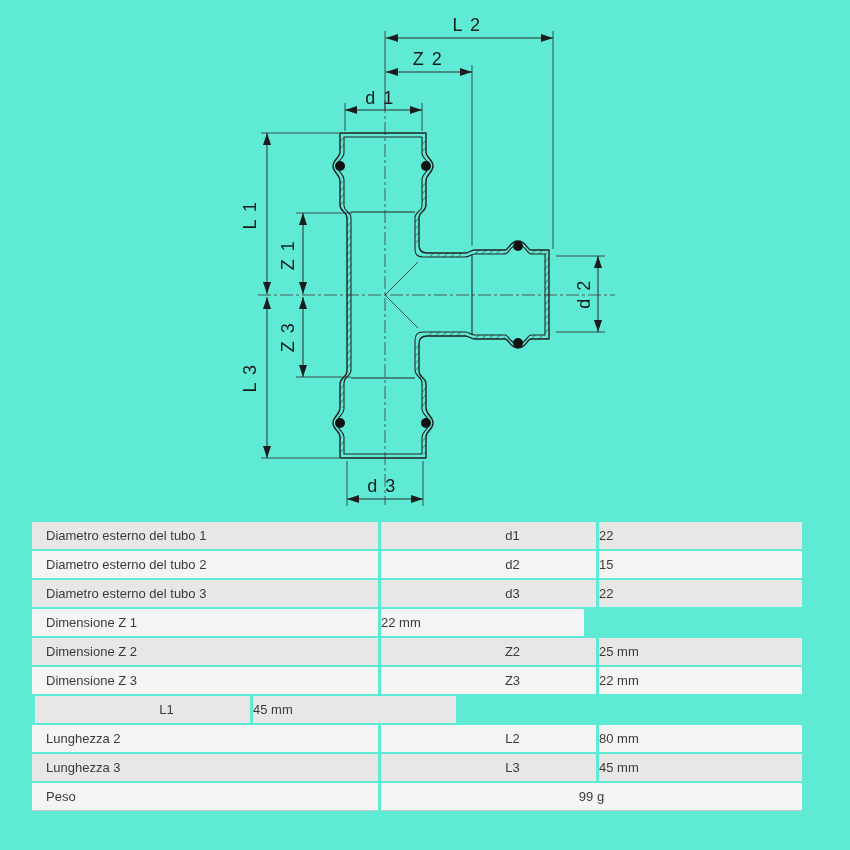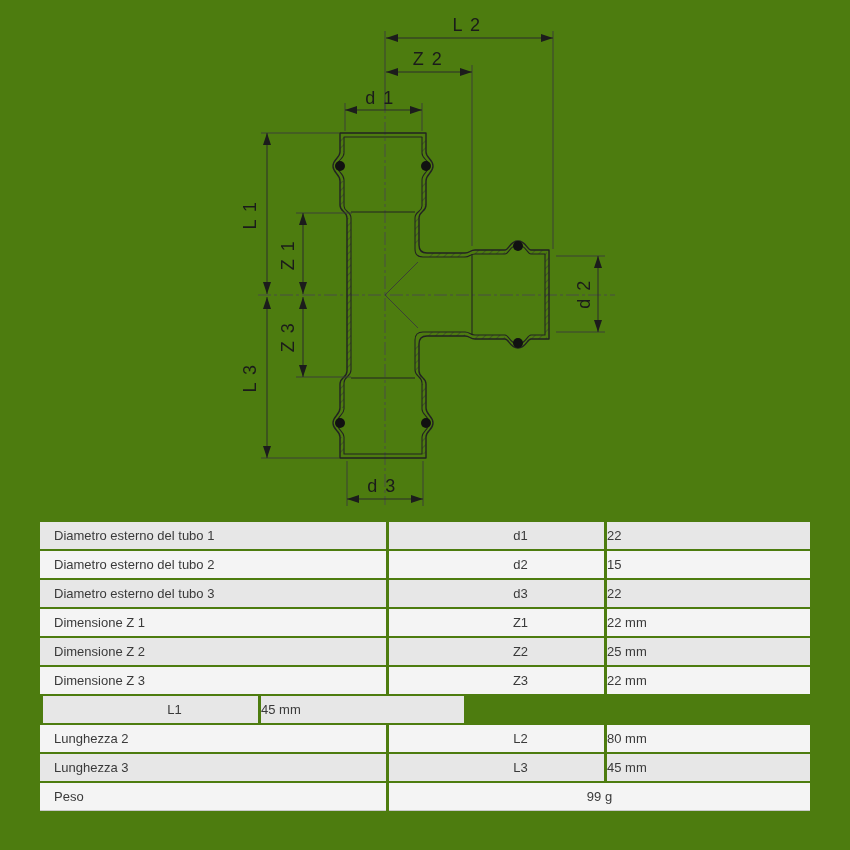--- a/index.html
+++ b/index.html
@@ -1,31 +1,31 @@
 <!DOCTYPE html>
 <html><head>
 <meta charset="utf-8">
 <style>
   html,body { margin:0; padding:0; background:#ffffff; }
   body { width:850px; height:850px; font-family:"Liberation Sans", sans-serif; }
-  .page { position:relative; width:850px; height:850px; background:#4d7c0f; overflow:hidden; }
+  .page { position:relative; width:850px; height:850px; background:#5eead4; overflow:hidden; }
 
   
   svg.drawing { position:absolute; left:0; top:0; }
   .outline  { fill:none; stroke:#222; stroke-width:1.4; stroke-linejoin:round; }
   .inline   { fill:none; stroke:#222; stroke-width:1.05; stroke-linejoin:round; }
   .thin     { stroke:#3a3a3a; stroke-width:0.9; fill:none; }
   .dim      { stroke:#2c2c2c; stroke-width:1; fill:none; }
   .cl       { stroke:#4a4a4a; stroke-width:0.9; fill:none; stroke-dasharray:13 3 3 3; }
   .arrow    { fill:#1c1c1c; stroke:none; }
   .oring    { fill:#111; stroke:none; }
   .dimtext  { font-size:18px; letter-spacing:1.5px; fill:#1b1b1b; }
 
   
-  .spec-table { position:absolute; left:40px; top:522px; width:770px; font-size:13px; color:#3a3a3a; }
+  .spec-table { position:absolute; left:32px; top:522px; width:770px; font-size:13px; color:#3a3a3a; }
   .t-row { display:flex; height:27px; margin-bottom:2px; }
   .cell  { box-sizing:border-box; line-height:27px; }
   .c1 { width:346px; padding-left:14px; }
   .c2 { width:215px; margin-left:3px; text-align:center;padding-left:48px; }
   .c3 { width:203px; margin-left:3px; text-align:left; }
   .cm { width:421px; margin-left:3px; text-align:center; }
   .t-row.odd  .cell { background:#e7e7e7; }
   .t-row.even .cell { background:#f4f4f4; }
   .t-row.last .cell { box-shadow:0 1px 0 0 #c9c9c9; }
 </style>
@@ -211,21 +211,20 @@
       <div class="cell c2">d2</div>
       <div class="cell c3">15</div>
     </div>
     <div class="t-row odd">
       <div class="cell c1">Diametro esterno del tubo 3</div>
       <div class="cell c2">d3</div>
       <div class="cell c3">22</div>
     </div>
     <div class="t-row even">
       <div class="cell c1">Dimensione Z 1</div>
-      <div class="cell c2">Z1</div>
       <div class="cell c3">22 mm</div>
     </div>
     <div class="t-row odd">
       <div class="cell c1">Dimensione Z 2</div>
       <div class="cell c2">Z2</div>
       <div class="cell c3">25 mm</div>
     </div>
     <div class="t-row even">
       <div class="cell c1">Dimensione Z 3</div>
       <div class="cell c2">Z3</div>

